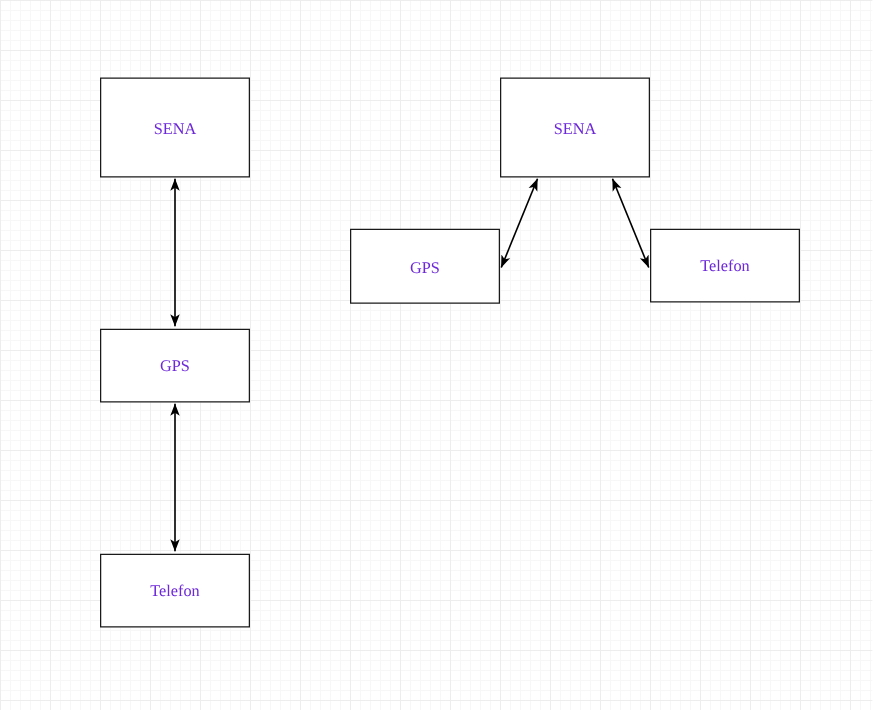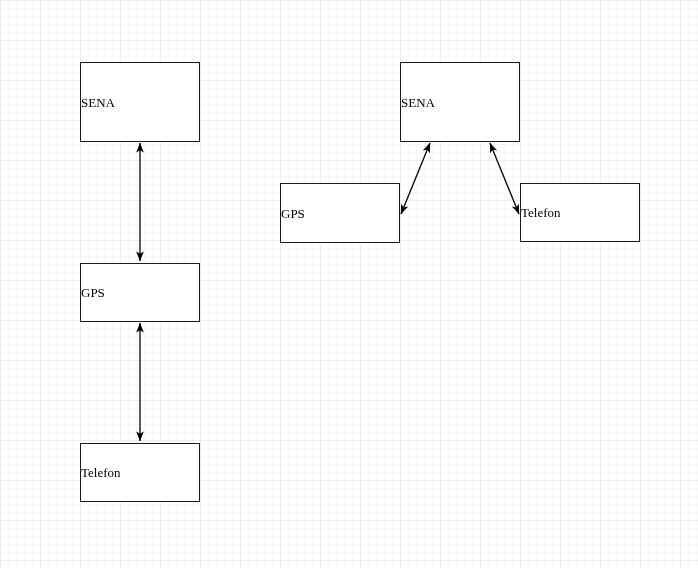--- a/index.html
+++ b/index.html
@@ -30,22 +30,22 @@
       0px 0px;
     font-family: "Liberation Serif", "DejaVu Serif", serif;
   }
   .node {
     position: absolute;
     box-sizing: border-box;
     background: #ffffff;
     border: 1px solid #1a1a1a;
     display: flex;
     align-items: center;
-    justify-content: flex-start;
-    color: #000000;
+    justify-content: center;
+    color: #6d28d9;
     font-size: 13px;
     font-family: "Liberation Serif", "DejaVu Serif", serif;
     line-height: 1;
     z-index: 2;
   }
   .node-label {
     display: block;
     text-align: center;
     white-space: nowrap;
   }

